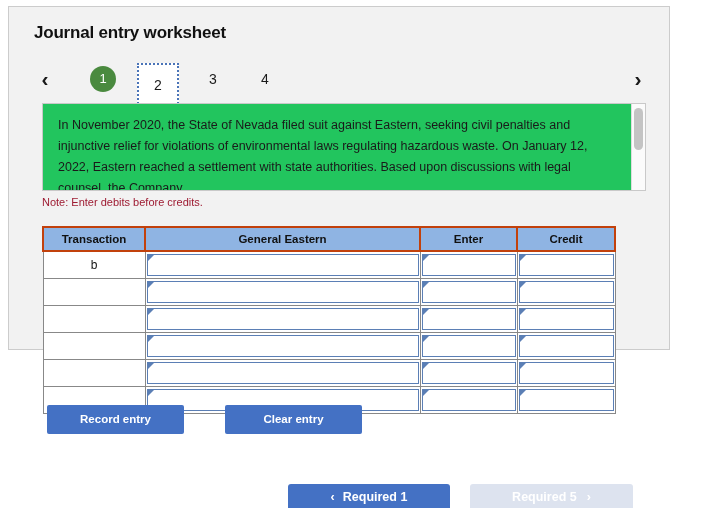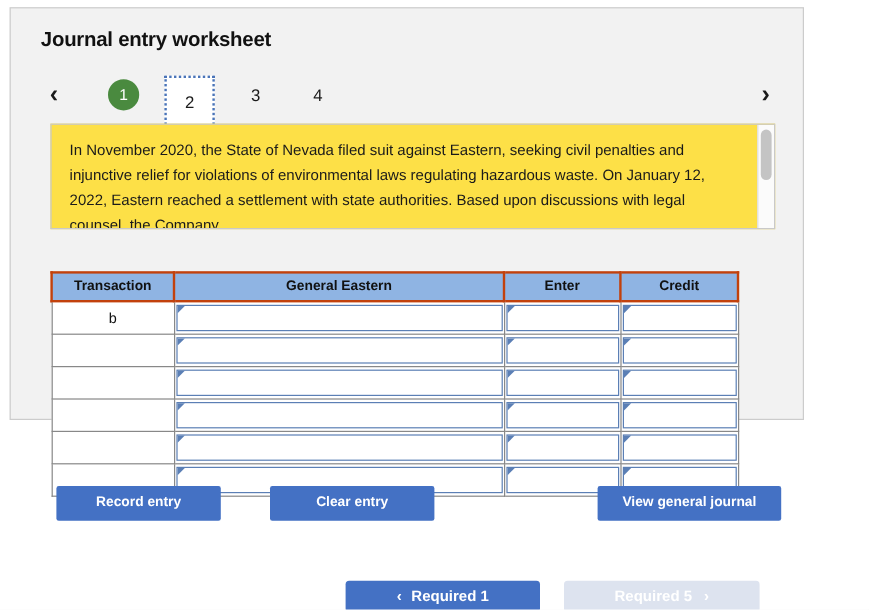--- a/index.html
+++ b/index.html
@@ -99,21 +99,21 @@
   }
 
   
   .narrative {
     position: absolute;
     left: 33px;
     top: 96px;
     width: 604px;
     height: 88px;
     box-sizing: border-box;
-    background: #fde047;
+    background: #22c55e;
     border: 1px solid #c9c9c9;
     overflow: hidden;
   }
   .narrative-text {
     position: absolute;
     left: 15px;
     top: 11px;
     width: 550px;
     font-size: 12.5px;
     line-height: 21px;
@@ -276,20 +276,21 @@
       <div class="nav-chevron next">›</div>
     </div>
 
     <div class="narrative">
       <div class="narrative-text">In November 2020, the State of Nevada filed suit against Eastern, seeking civil penalties and injunctive relief for violations of environmental laws regulating hazardous waste. On January 12, 2022, Eastern reached a settlement with state authorities. Based upon discussions with legal counsel, the Company</div>
       <div class="narr-scroll-track">
         <div class="narr-scroll-thumb"></div>
       </div>
     </div>
 
+    <div class="note">Note: Enter debits before credits.</div>
 
     <table class="jtable">
       <colgroup>
         <col class="col-tx">
           <col class="col-gj">
           <col class="col-deb">
           <col class="col-cre">
       </colgroup>
       <thead>
         <tr>
@@ -370,21 +371,20 @@
             </td>
           <td class="padcell">
               <div class="cellinput"></div>
             </td>
         </tr>
       </tbody>
     </table>
 
     <div class="btn btn-clear">Clear entry</div>
     <div class="btn btn-record">Record entry</div>
-    <div class="btn btn-view">View general journal</div>
 
   </div>
 
   <div class="req req-1">
     <span class="chev">‹</span><span>Required 1</span>
   </div>
   <div class="req req-2">
     <span>Required 5</span><span class="chev">›</span>
   </div>
 

